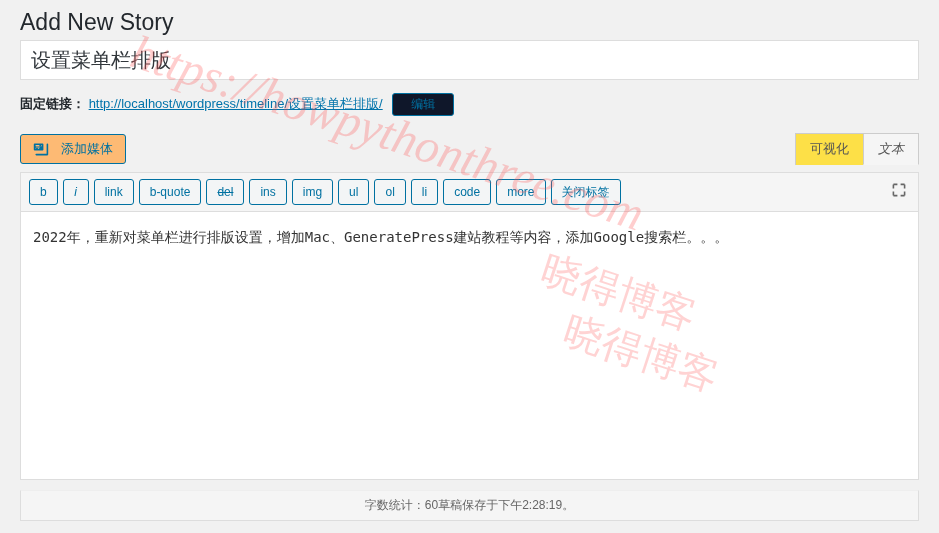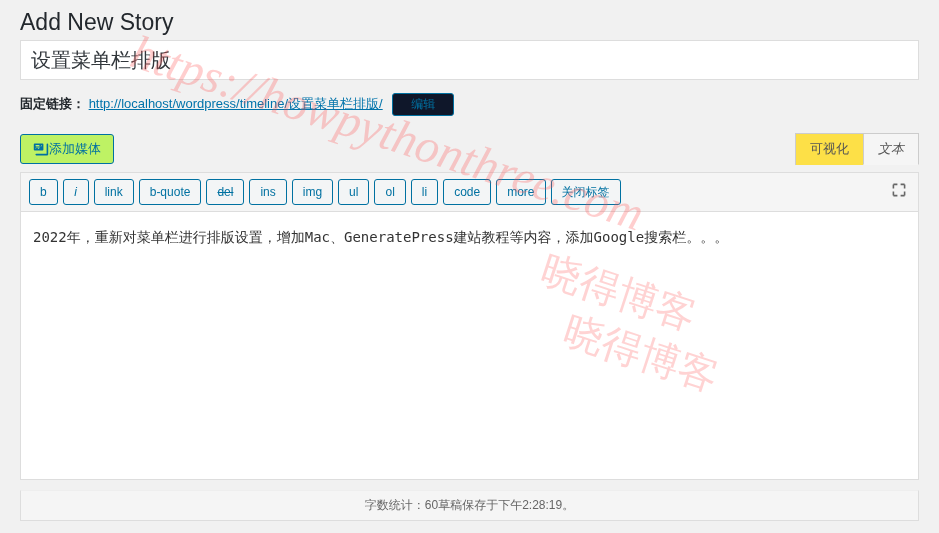--- a/index.html
+++ b/index.html
@@ -7,21 +7,21 @@
 .page-heading { font-size: 23px; font-weight: 400; color: #23282d; padding: 9px 0 4px 20px; }
 .title-wrap { padding: 0 20px 5px; }
 .title-input { width: 100%; height: 40px; font-size: 20px; padding: 10px 10px; border: 1px solid #ddd; background: #fff; outline: none; color: #32373c; }
 .permalink-row { padding: 8px 20px; font-size: 13px; color: #666; }
 .permalink-label { font-weight: 600; color: #23282d; margin-top: 10px; }
 .permalink-url { color: #0073aa; text-decoration: underline; }
 .permalink-slug { color: #0073aa; text-decoration: underline; }
 .edit-slug-btn { display: inline-block; border: 1px solid #0071a1; color: #0071a1; background: #0f172a; padding: 2px 18px; font-size: 12px; margin-left: 6px; border-radius: 3px; cursor: pointer; }
 .editor-area { padding: 8px 20px 0; position: relative; }
 .media-btn-row { margin-bottom: 8px; display: flex; justify-content: space-between; align-items: flex-end; }
-.add-media-btn { display: inline-flex; align-items: center; gap: 0; border: 1px solid #0071a1; background: #bef264; color: #0071a1; padding: 5px 12px; font-size: 13px; border-radius: 3px; cursor: pointer; }
+.add-media-btn { display: inline-flex; align-items: center; gap: 12px; border: 1px solid #0071a1; background: #fdba74; color: #0071a1; padding: 5px 12px; font-size: 13px; border-radius: 3px; cursor: pointer; }
 .media-icon svg { width: 16px; height: 16px; display: block; fill: #0071a1; }
 .editor-tabs { display: flex; }
 .tab { padding: 6px 14px; font-size: 13px; color: #555; background: #fde047; border: 1px solid #ccc; border-bottom: none; cursor: pointer; position: relative; top: 1px; }
 .tab + .tab { margin-left: -1px; font-style: italic; }
 .tab.active { background: #f5f5f5; border-bottom: 1px solid #f5f5f5; }
 .toolbar-wrap { border: 1px solid #ddd; background: #f5f5f5; padding: 6px 8px; display: flex; align-items: center; gap: 5px; position: relative; }
 .qt-btn { border: 1px solid #0071a1; background: #f3f5f6; color: #0071a1; padding: 3px 10px; font-size: 12px; border-radius: 3px; cursor: pointer; font-family: inherit; line-height: 18px; min-width: 26px; }
 .qt-btn.italic { font-style: italic; }
 .qt-btn.strike { text-decoration: line-through; }
 .fullscreen-btn { position: absolute; right: 8px; top: 6px; width: 22px; height: 22px; cursor: pointer; display: flex; align-items: center; justify-content: center; }

